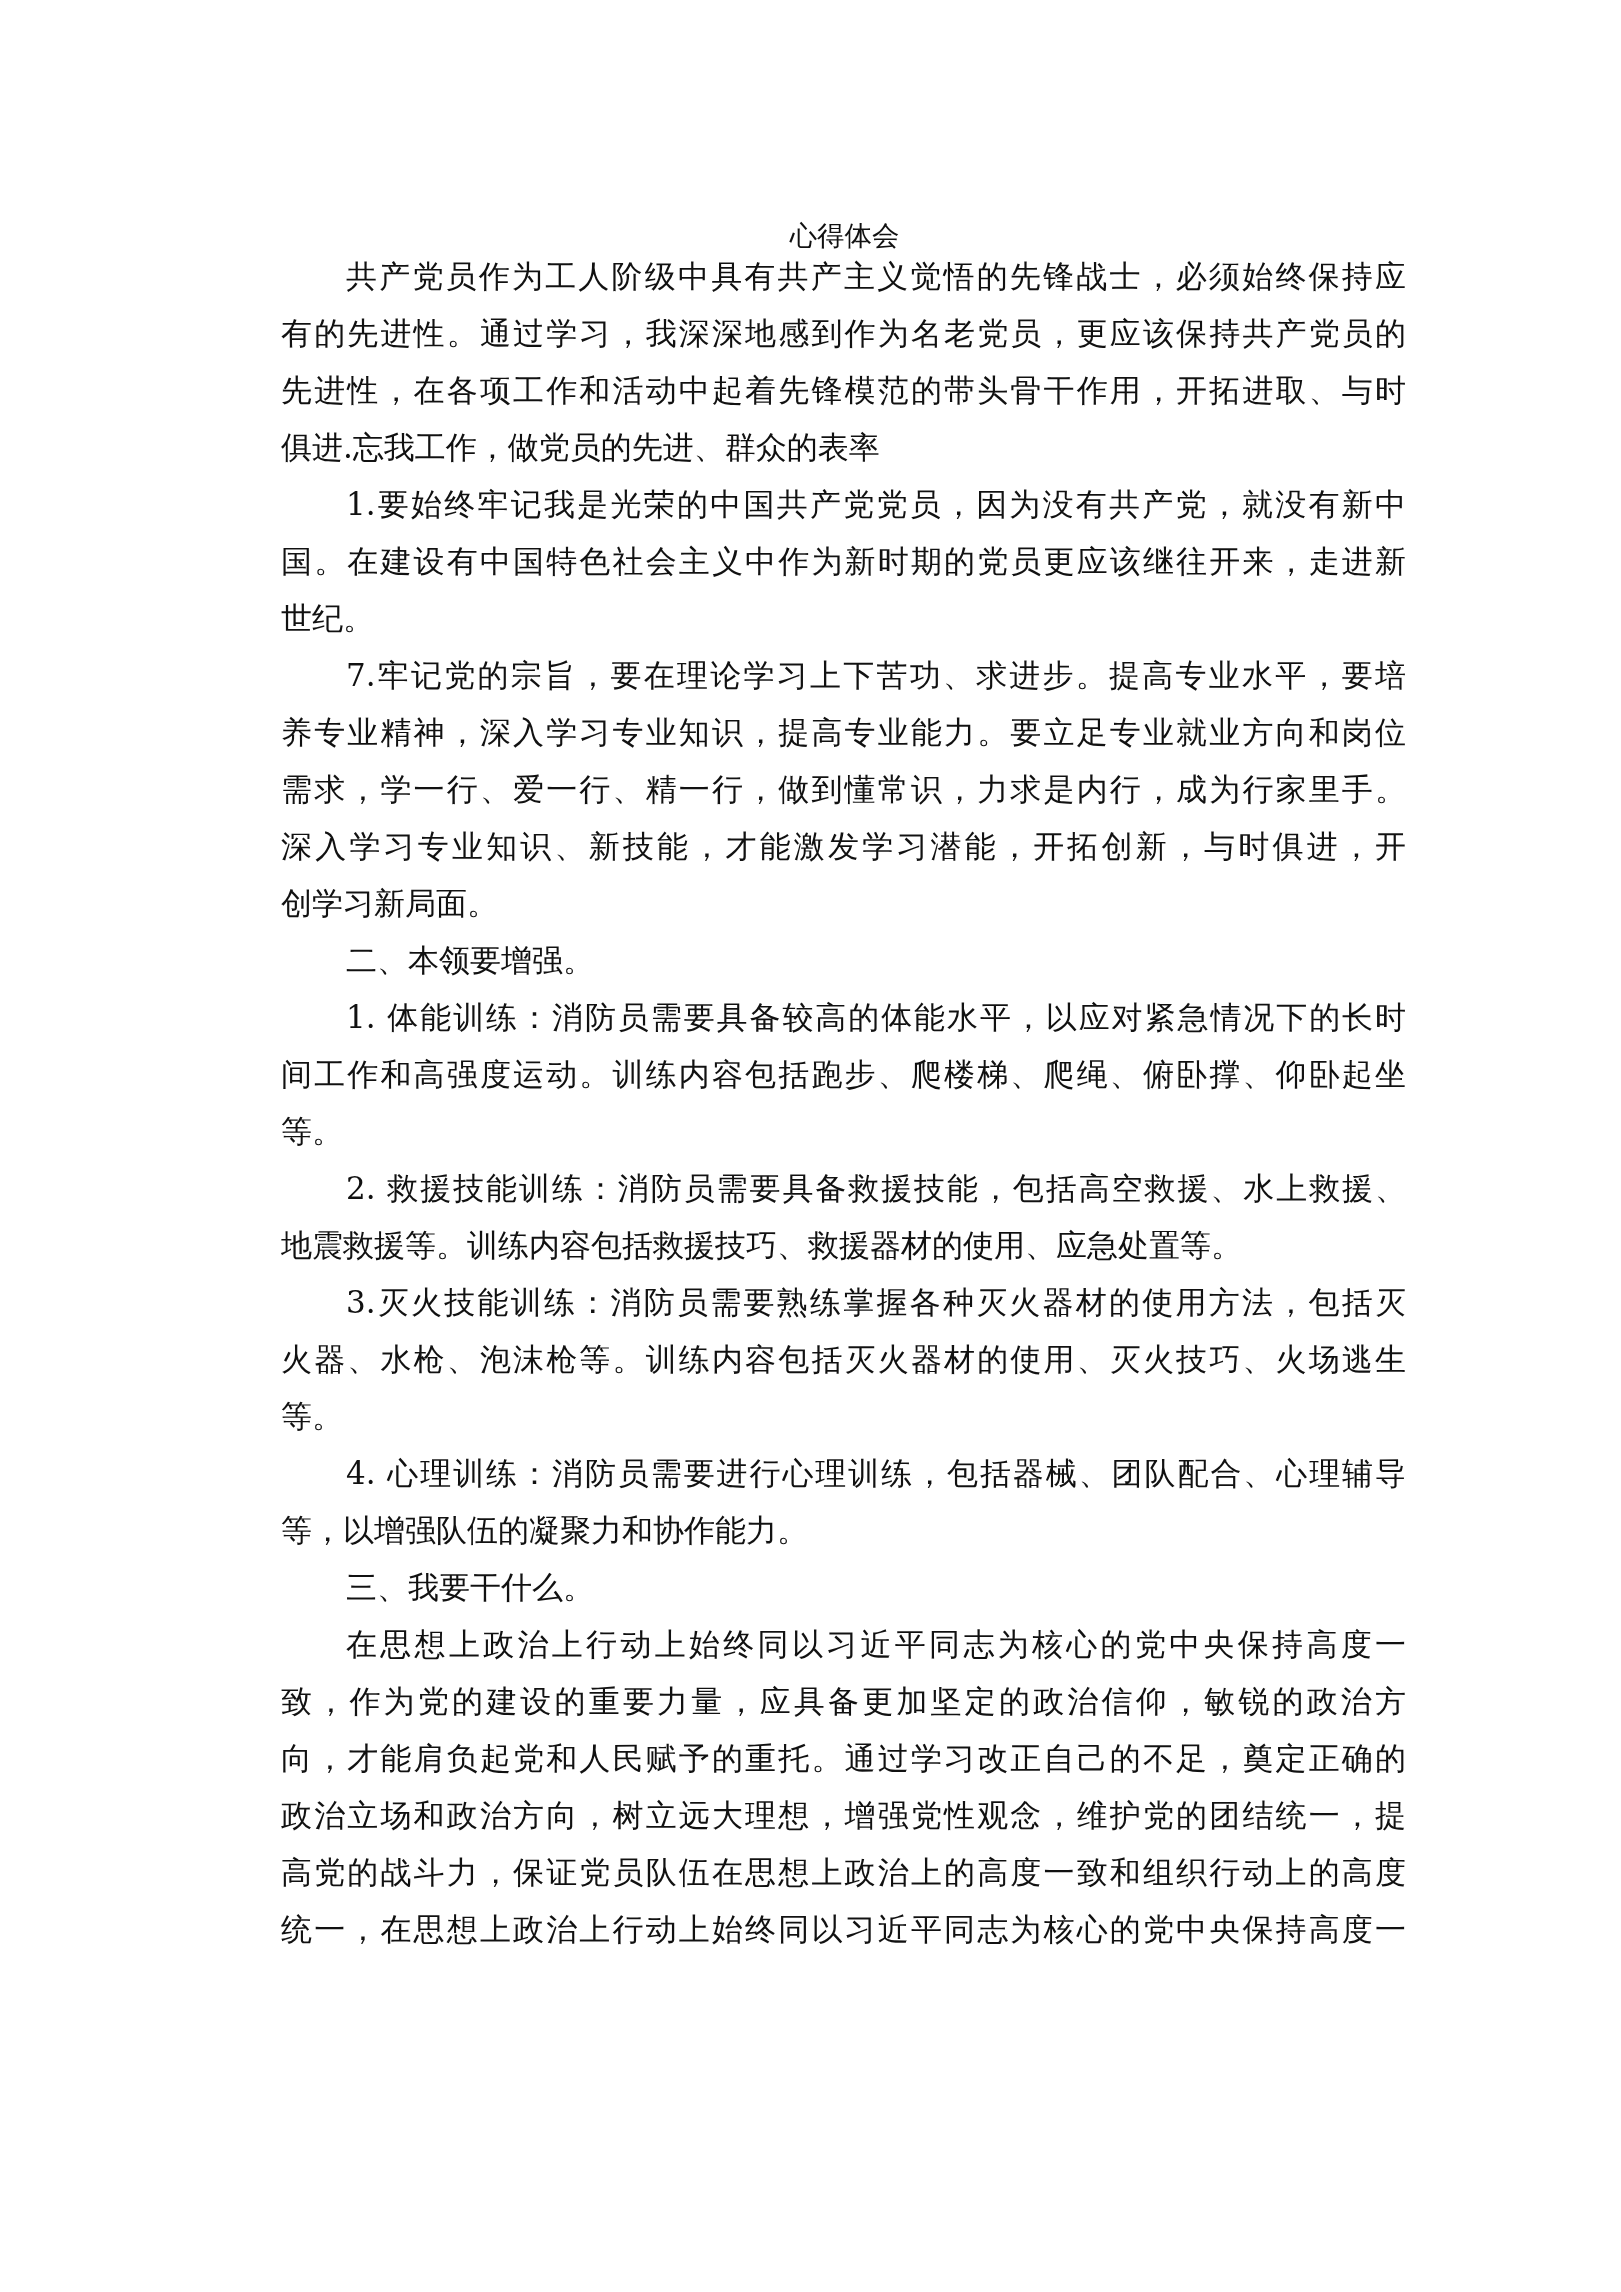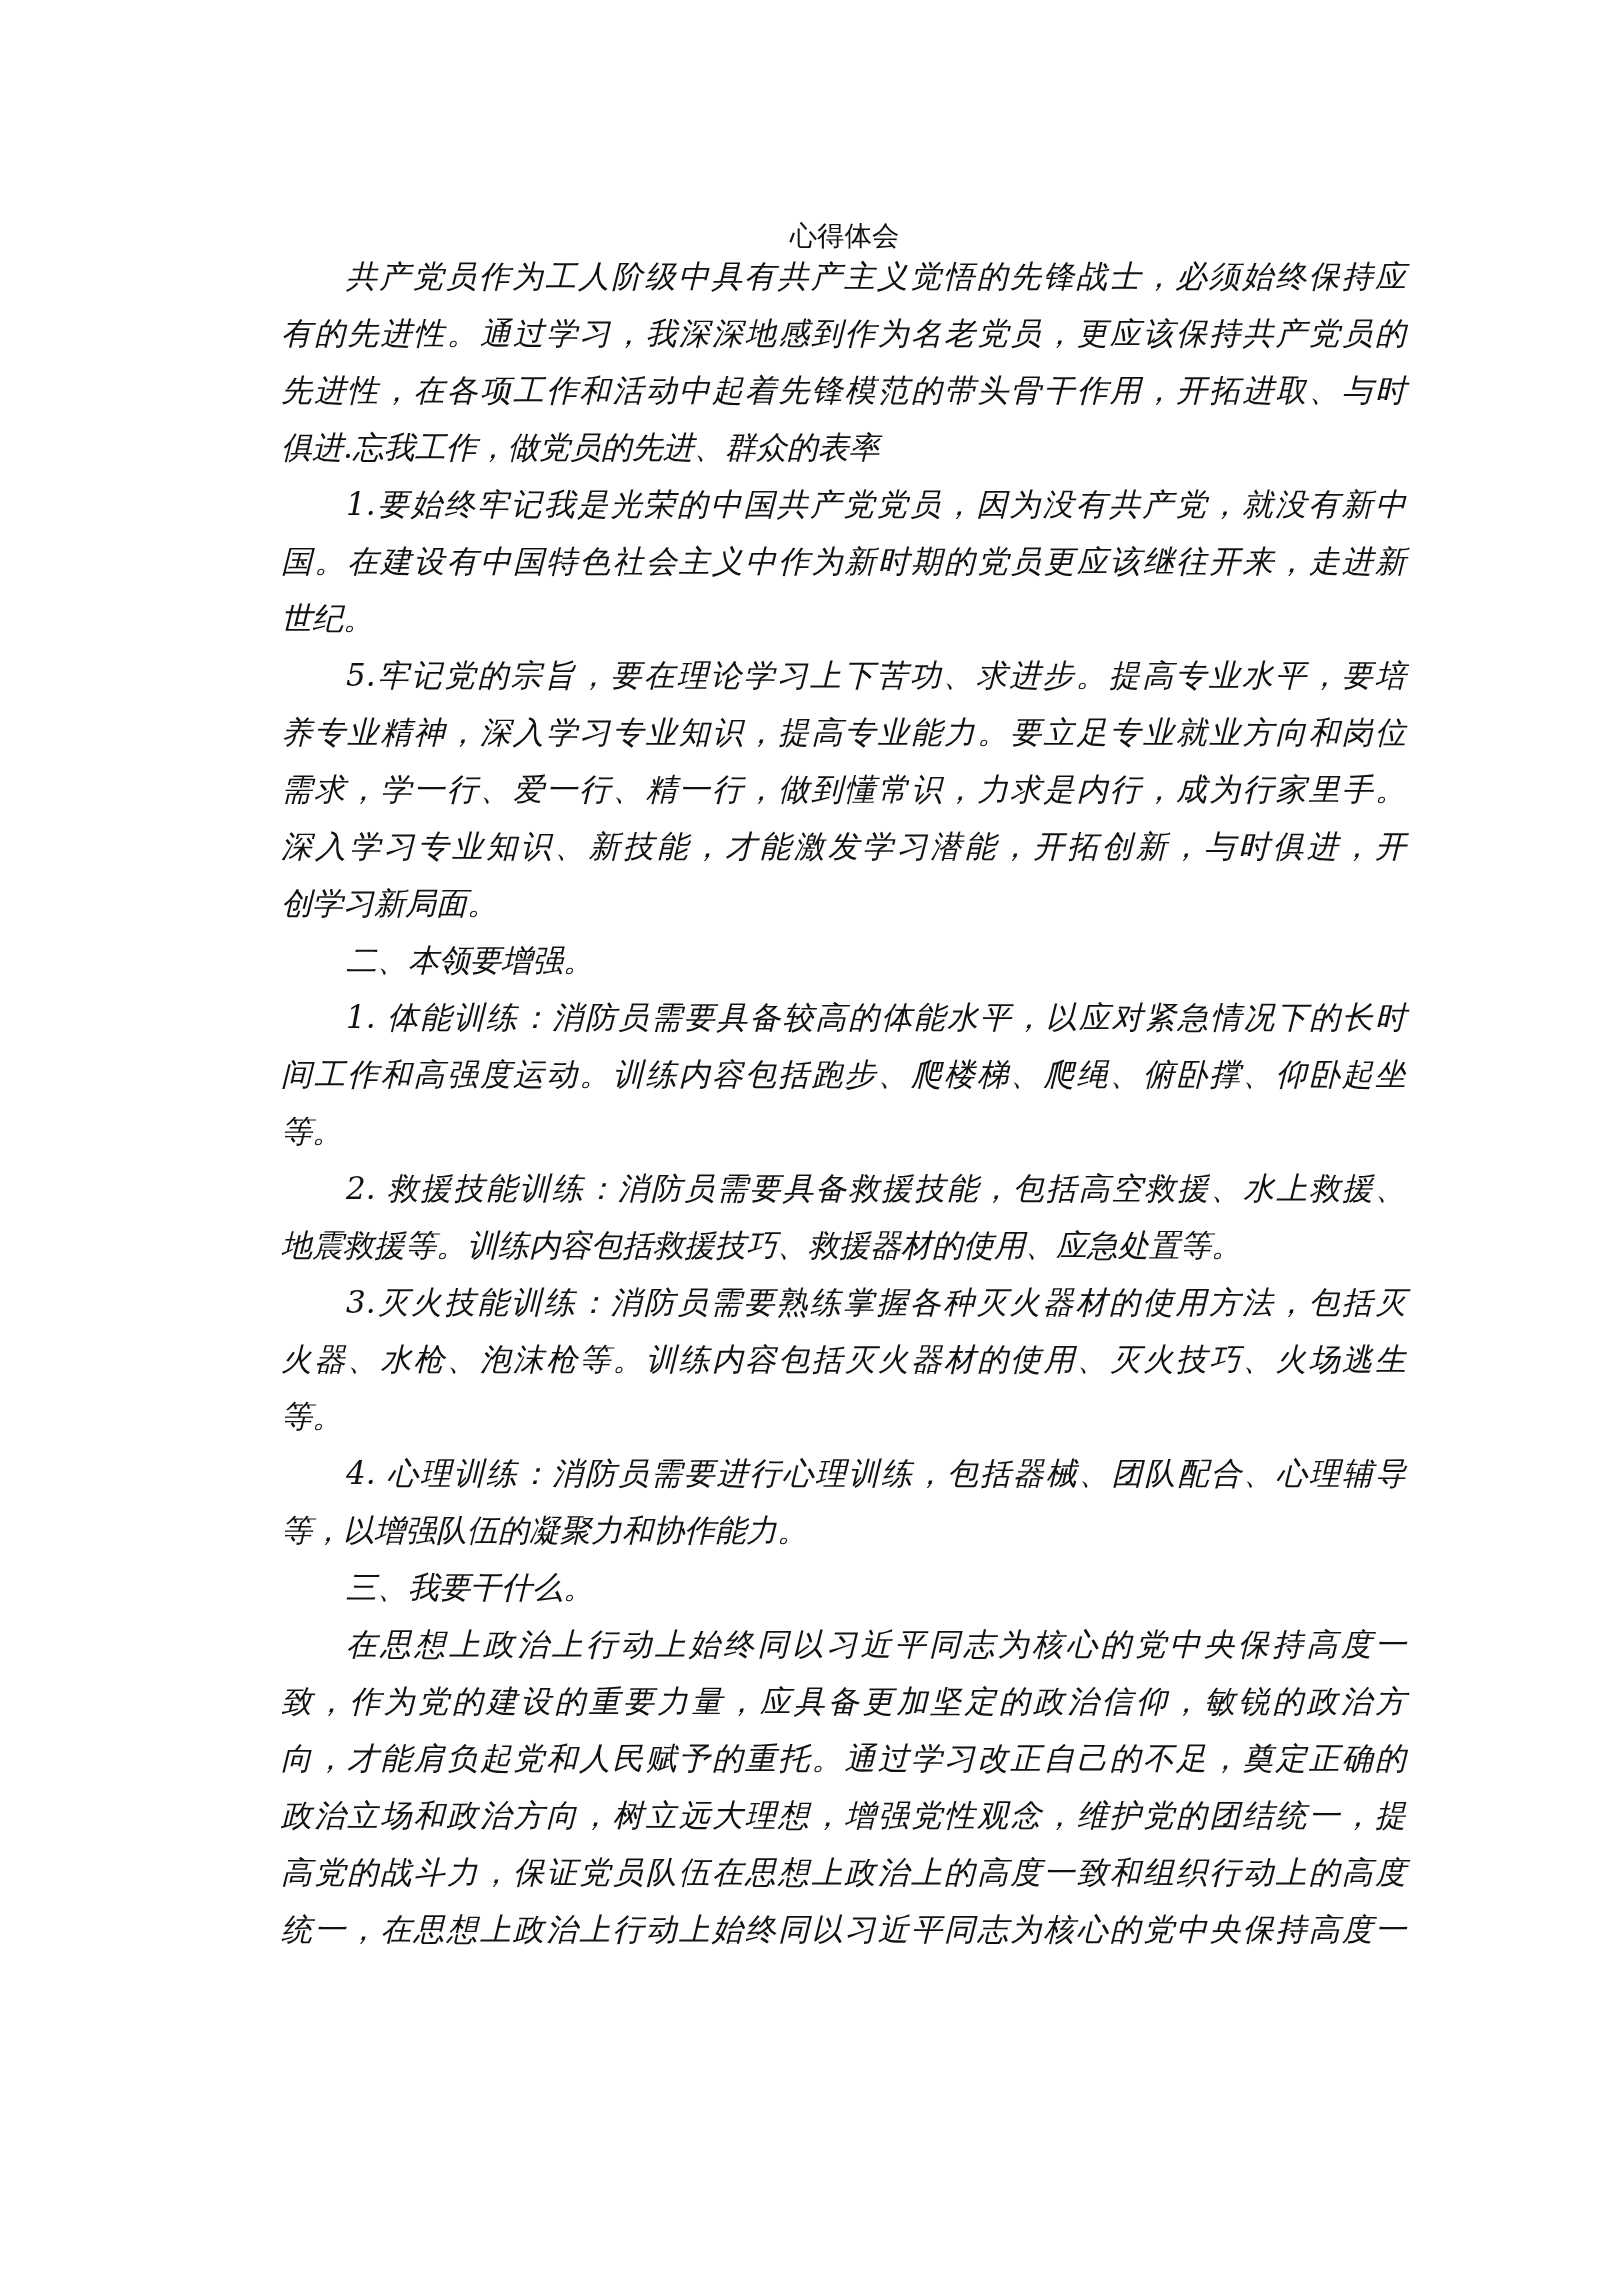--- a/index.html
+++ b/index.html
@@ -42,21 +42,20 @@
     }
     .line {
       display: block;
       height: 57px;
       line-height: 57px;
       font-size: 31px;
       white-space: nowrap;
       text-align: justify;
       text-align-last: justify;
       overflow: visible;
-      font-style: italic;
     }
     .line.last {
       text-align: center;
       text-align-last: left;
     }
     .line.indent {
       padding-left: 65px;
     }
   </style>
 </head>
@@ -74,21 +73,21 @@
       <span class="line last">俱进.忘我工作，做党员的先进、群众的表率</span>
     </div>
 
     <div>
       <span class="line indent">1.要始终牢记我是光荣的中国共产党党员，因为没有共产党，就没有新中</span>
       <span class="line">国。在建设有中国特色社会主义中作为新时期的党员更应该继往开来，走进新</span>
       <span class="line last">世纪。</span>
     </div>
 
     <div>
-      <span class="line indent">5.牢记党的宗旨，要在理论学习上下苦功、求进步。提高专业水平，要培</span>
+      <span class="line indent">7.牢记党的宗旨，要在理论学习上下苦功、求进步。提高专业水平，要培</span>
       <span class="line">养专业精神，深入学习专业知识，提高专业能力。要立足专业就业方向和岗位</span>
       <span class="line">需求，学一行、爱一行、精一行，做到懂常识，力求是内行，成为行家里手。</span>
       <span class="line">深入学习专业知识、新技能，才能激发学习潜能，开拓创新，与时俱进，开</span>
       <span class="line last">创学习新局面。</span>
     </div>
 
     <div>
       <span class="line indent last">二、本领要增强。</span>
     </div>
 

